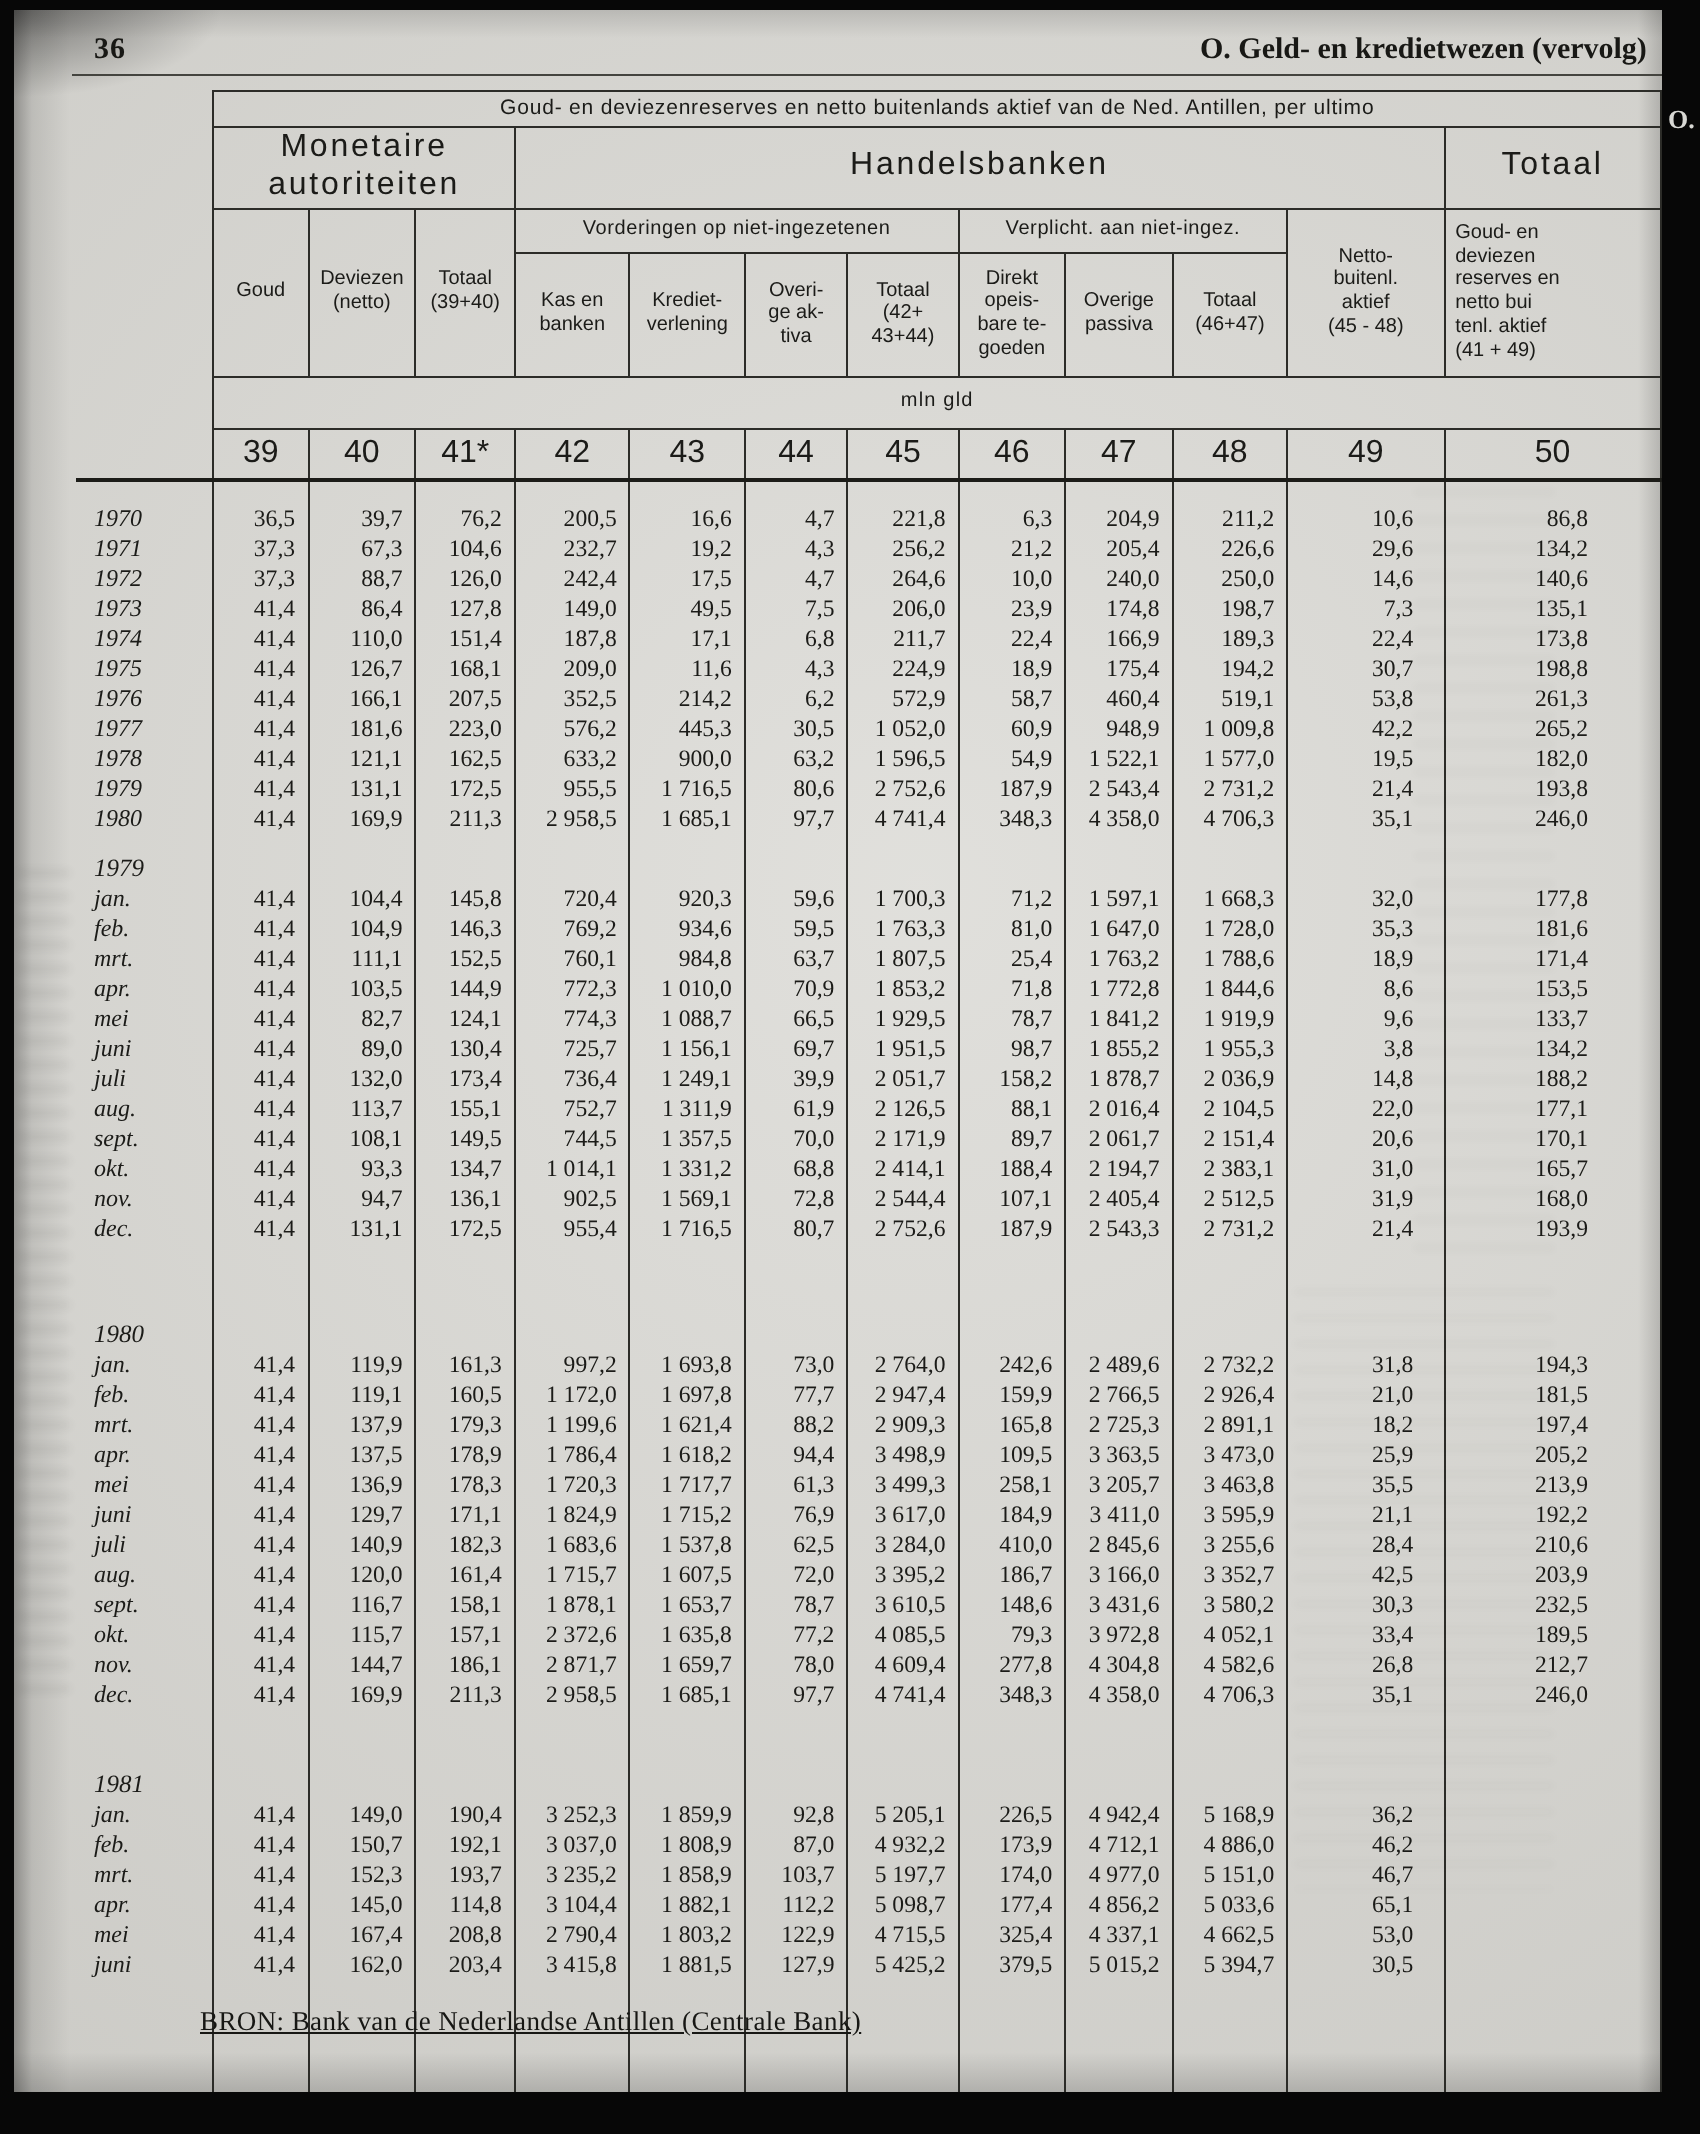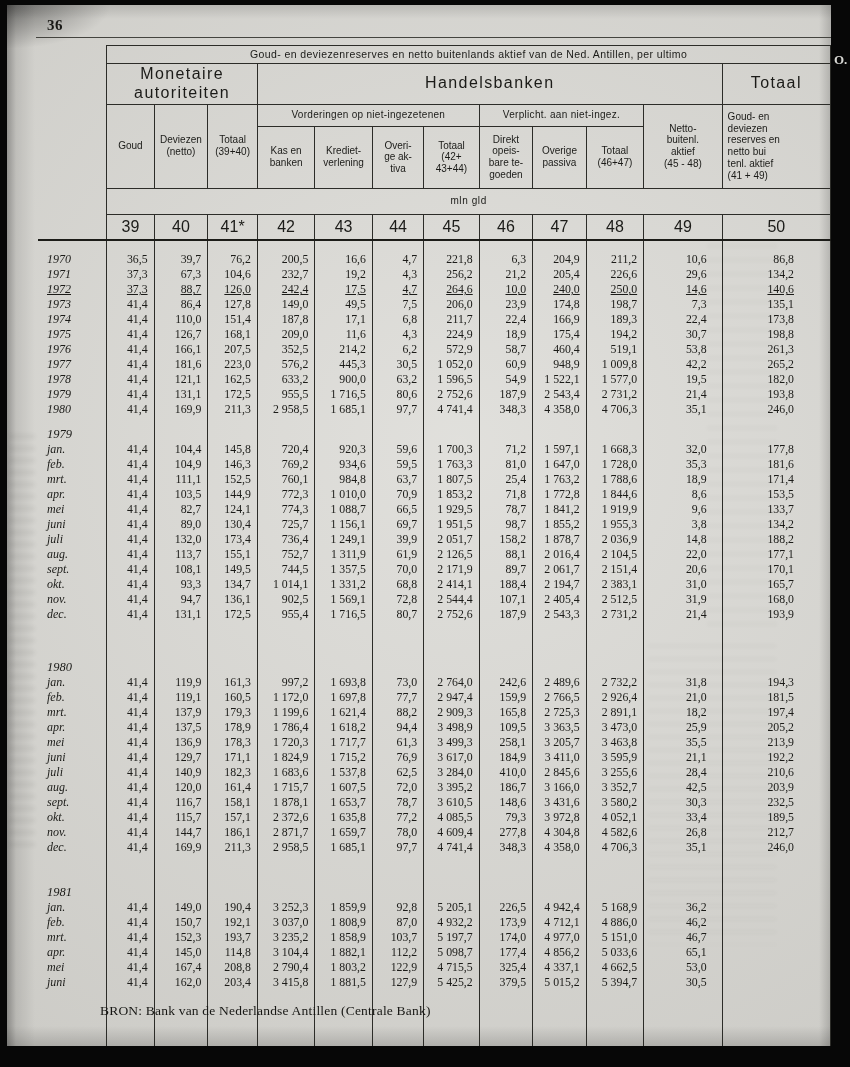--- a/index.html
+++ b/index.html
@@ -68,21 +68,21 @@
     border:none;font-family:"Liberation Serif","DejaVu Serif",serif;
     font-style:italic;font-size:12px;text-align:left;padding:0 0 0 9px;
     white-space:nowrap;
   }
   tr.datarow{height:14px;}
   tr.yearrow{height:15px;}
   tr.yearrow td.rl{font-size:12.5px;}
 
   .source{
     position:absolute;left:93px;top:998px;
-    font:13.5px "Liberation Serif",serif;letter-spacing:.2px;color:#171714;
+    font:13.5px "Liberation Serif",serif;letter-spacing:.2px;color:#171714;text-decoration:underline;
   }
 
   .edge-tab{
     position:absolute;left:834px;top:52px;
     font:bold 13px "Liberation Serif",serif;color:#d8d8d4;
   }
 
   .smudge{position:absolute;pointer-events:none;filter:blur(2px);}
   .smudge.s1{left:700px;top:240px;width:70px;height:380px;opacity:.07;
     background:repeating-linear-gradient(180deg, rgba(35,35,30,.7) 0 2px, transparent 2px 14px);}
@@ -90,20 +90,21 @@
     background:repeating-linear-gradient(180deg, rgba(35,35,30,.7) 0 2px, transparent 2px 13px);}
   .smudge.s3{left:2px;top:430px;width:26px;height:420px;opacity:.10;
     background:repeating-linear-gradient(180deg, rgba(30,30,25,.8) 0 3px, transparent 3px 12px);}
 </style>
 </head>
 <body>
 
 <div class="sheet">
 
   <span class="page-num">36</span>
+  <span class="page-title">O.  Geld- en kredietwezen (vervolg)</span>
   <div class="head-rule"></div>
 
   <table class="stat">
     <colgroup>
       <col style="width:70px">
         <col style="width:48px">
         <col style="width:54px">
         <col style="width:50px">
       <col style="width:58px">
         <col style="width:58px">
@@ -221,21 +222,21 @@
           <td class="d c3">232,7</td>
           <td class="d c4">19,2</td>
           <td class="d c5">4,3</td>
           <td class="d c6">256,2</td>
           <td class="d c7">21,2</td>
           <td class="d c8">205,4</td>
           <td class="d c9">226,6</td>
           <td class="d c10">29,6</td>
           <td class="d c11">134,2</td>
         </tr>
-        <tr class="datarow" style="height: 14px; text-decoration: underline;">
+        <tr class="datarow" style="height: 14px;">
           <td class="rl">1972</td>
           <td class="d c0">37,3</td>
           <td class="d c1">88,7</td>
           <td class="d c2">126,0</td>
           <td class="d c3">242,4</td>
           <td class="d c4">17,5</td>
           <td class="d c5">4,7</td>
           <td class="d c6">264,6</td>
           <td class="d c7">10,0</td>
           <td class="d c8">240,0</td>

